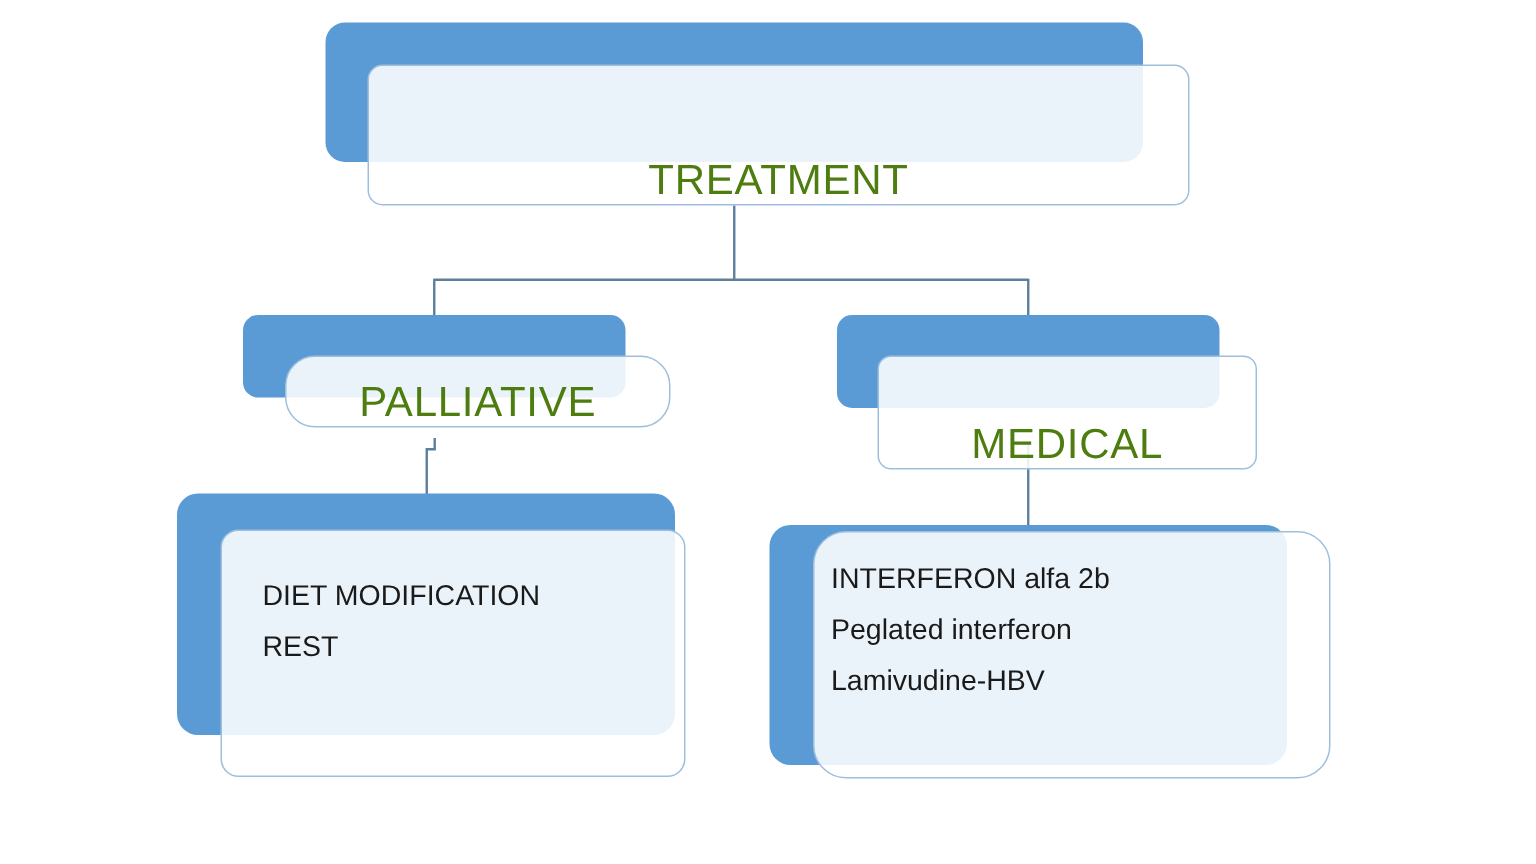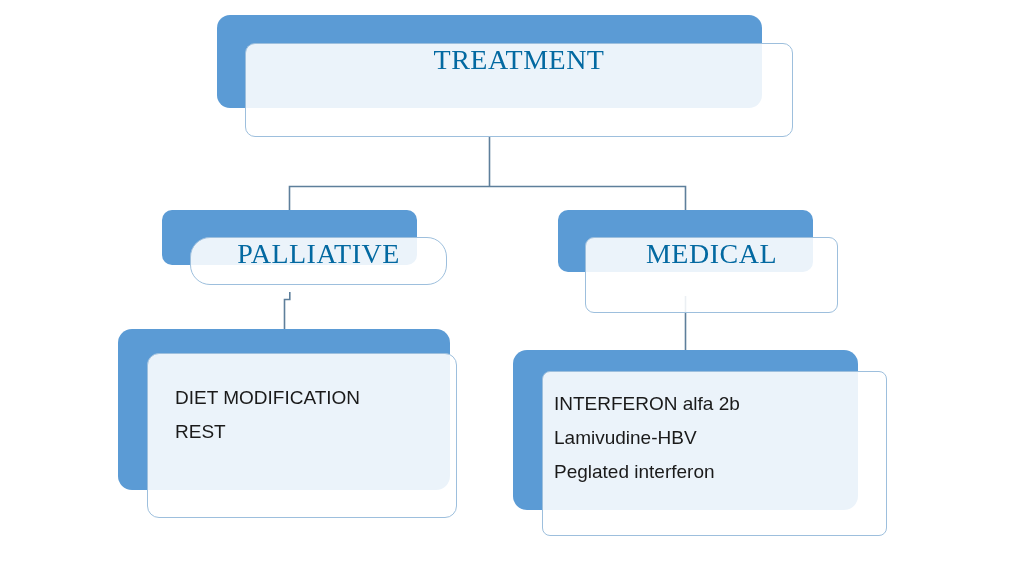--- a/index.html
+++ b/index.html
@@ -17,25 +17,24 @@
     position:absolute;z-index:2;
     background:#5B9BD5;
   }
   .node-card{
     position:absolute;z-index:3;
     background:rgba(255,255,255,0.88);      
     border:1.4px solid #9DBFDD;
     box-sizing:border-box;
   }
   .heading-card{
-    display:flex;align-items:flex-start;justify-content:center;
+    display:flex;align-items:flex-end;justify-content:center;
     font-size:28px;
     letter-spacing:0.5px;
-    color:#0369a1;
-    font-family:Liberation Serif, serif;
+    color:#4d7c0f;
   }
   .detail-card{
     font-size:19px;
     color:#1a1a1a;
   }
   .detail-line{line-height:34px;white-space:nowrap;}
 
   
   #shadow-treatment{left:217px;top:15px;width:545px;height:93px;border-radius:13px;}
   #card-treatment{left:245px;top:43px;width:548px;height:94px;border-radius:10px;}
@@ -48,21 +47,21 @@
   #shadow-medical{left:558px;top:210px;width:255px;height:62px;border-radius:10px;}
   #card-medical{left:585px;top:237px;width:253px;height:76px;border-radius:9px;}
 
   
   #shadow-palliative-detail{left:118px;top:329px;width:332px;height:161px;border-radius:14px;}
   #card-palliative-detail{left:147px;top:353px;width:310px;height:165px;border-radius:12px;
     padding:27px 0 0 27px;}
 
   
   #shadow-medical-detail{left:513px;top:350px;width:345px;height:160px;border-radius:14px;}
-  #card-medical-detail{left:542px;top:371px;width:345px;height:165px;border-radius:8px;
+  #card-medical-detail{left:542px;top:354px;width:345px;height:165px;border-radius:22px;
     padding:15px 0 0 11px;}
 </style>
 </head>
 <body>
 
 <div id="slide">
 
   <svg id="connectors" width="1024" height="576" viewBox="0 0 1024 576">
 
     <path d="M489.5 137 L489.5 186.5 M289.5 186.5 L685.5 186.5 M289.5 185.8 L289.5 214 M685.5 185.8 L685.5 214" fill="none" stroke="#5E7F9B" stroke-width="1.6"></path>
@@ -89,17 +88,17 @@
 
   <div class="shape-shadow" id="shadow-palliative-detail"></div>
   <div class="node-card detail-card" id="card-palliative-detail">
     <div class="detail-line">DIET MODIFICATION</div>
     <div class="detail-line">REST</div>
   </div>
 
   <div class="shape-shadow" id="shadow-medical-detail"></div>
   <div class="node-card detail-card" id="card-medical-detail">
     <div class="detail-line">INTERFERON alfa 2b</div>
+    <div class="detail-line">Peglated interferon</div>
     <div class="detail-line">Lamivudine-HBV</div>
-    <div class="detail-line">Peglated interferon</div>
   </div>
 
 </div>
 
 </body></html>

